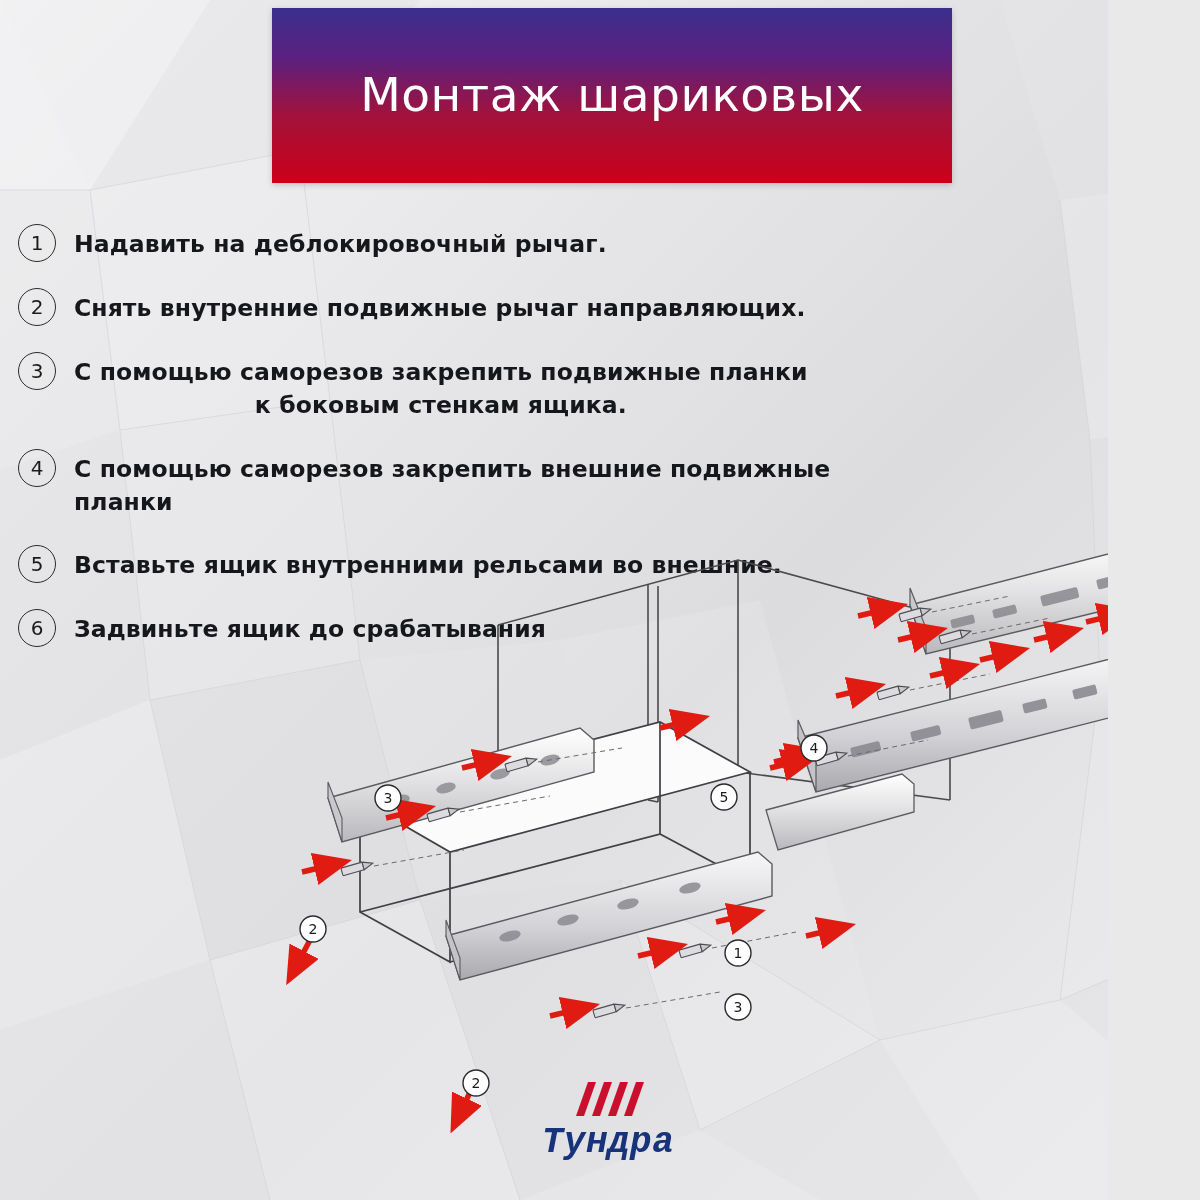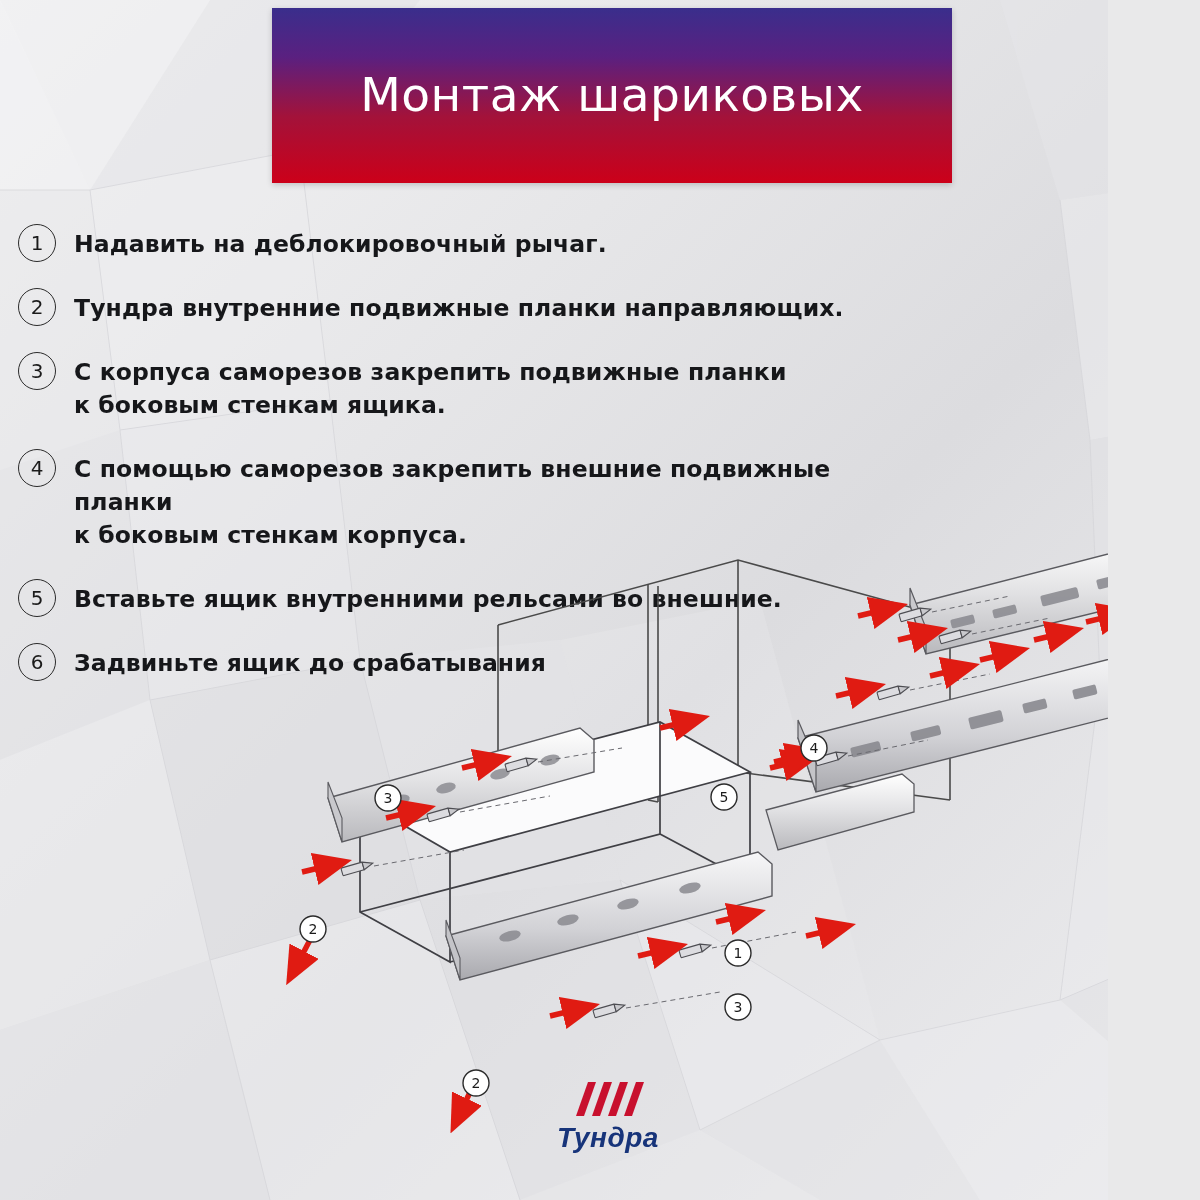--- a/index.html
+++ b/index.html
@@ -81,21 +81,21 @@
     background: transparent;
   }
   .step-text {
     color: #16171a;
     font-size: 23.5px;
     line-height: 1.42;
     font-weight: 700;
     font-family: "DejaVu Sans", sans-serif;
     letter-spacing: 0.1px;
   }
-  .step-text .l2 { display: block; }
+  .step-text .l2 { display: block; text-align: center; }
 
   
   .illus {
     position: absolute;
     left: 250px;
     top: 500px;
     width: 950px;
     height: 640px;
   }
   .illus svg { display: block; }
@@ -109,24 +109,24 @@
     height: 110px;
     text-align: center;
   }
   .brand-mark {
     height: 42px;
     margin: 0 auto 2px auto;
     width: 96px;
   }
   .brand-name {
     color: #17347a;
-    font-size: 28px;
+    font-size: 36px;
     font-style: italic;
     font-weight: 700;
-    font-family: Liberation Sans, sans-serif;
+    font-family: Liberation Mono, monospace;
     letter-spacing: 0.5px;
   }
 </style>
 </head>
 <body>
 
 <div class="page">
 
   <div class="poly" style="left:0;top:0;">
     <svg width="1200" height="1200" viewBox="0 0 1200 1200">
@@ -175,35 +175,34 @@
   <div class="steps">
     <div class="step">
       <div class="step-num">1</div>
       <div class="step-text">
         <span>Надавить на деблокировочный рычаг.</span>
       </div>
     </div>
     <div class="step">
       <div class="step-num">2</div>
       <div class="step-text">
-        <span>Тундра внутренние подвижные планки направляющих.</span>
+        <span>Снять внутренние подвижные рычаг направляющих.</span>
       </div>
     </div>
     <div class="step">
       <div class="step-num">3</div>
       <div class="step-text">
-        <span>С корпуса саморезов закрепить подвижные планки</span>
+        <span>С помощью саморезов закрепить подвижные планки</span>
         <span class="l2">к боковым стенкам ящика.</span>
       </div>
     </div>
     <div class="step">
       <div class="step-num">4</div>
       <div class="step-text">
         <span>С помощью саморезов закрепить внешние подвижные планки</span>
-        <span class="l2">к боковым стенкам корпуса.</span>
       </div>
     </div>
     <div class="step">
       <div class="step-num">5</div>
       <div class="step-text">
         <span>Вставьте ящик внутренними рельсами во внешние.</span>
       </div>
     </div>
     <div class="step">
       <div class="step-num">6</div>

